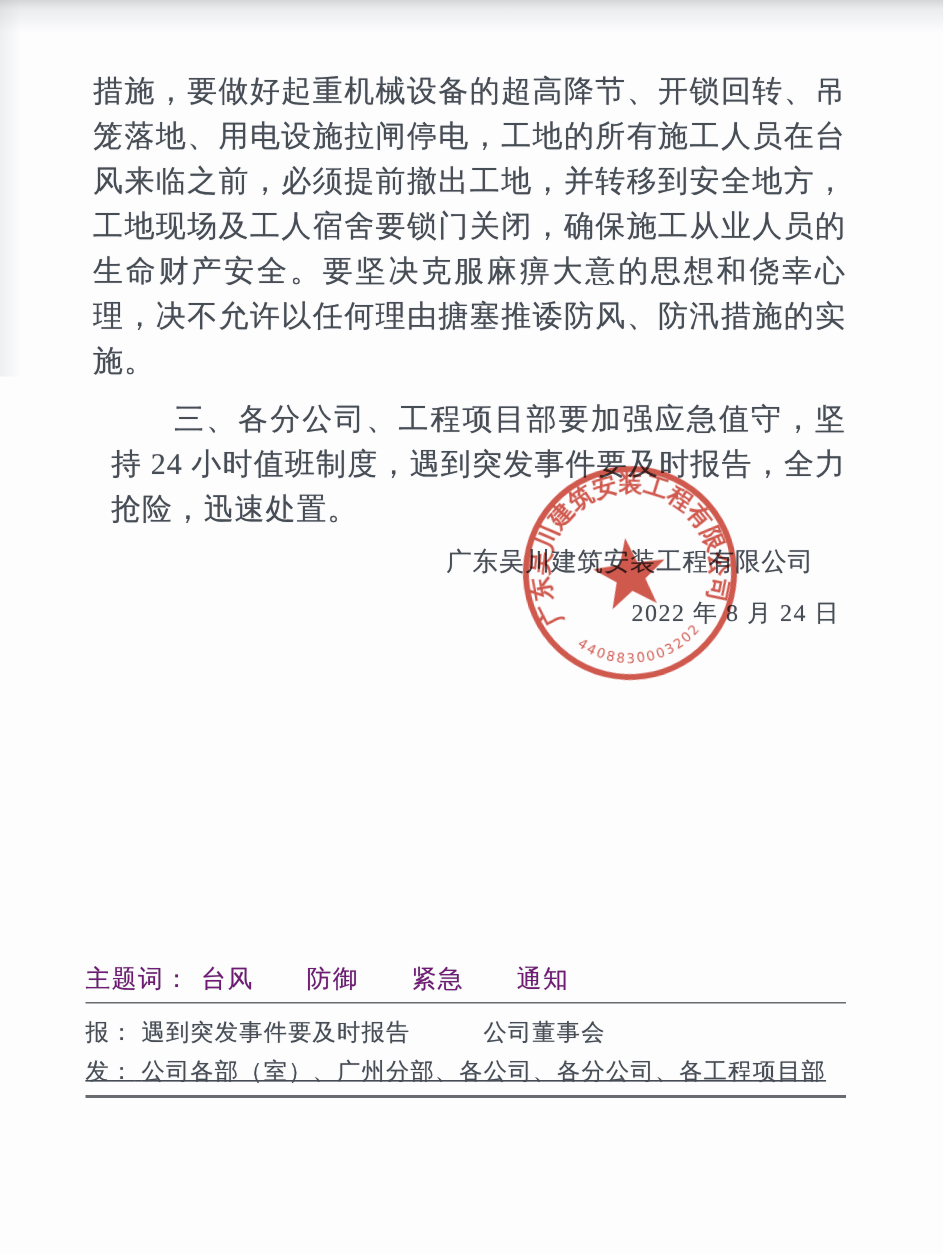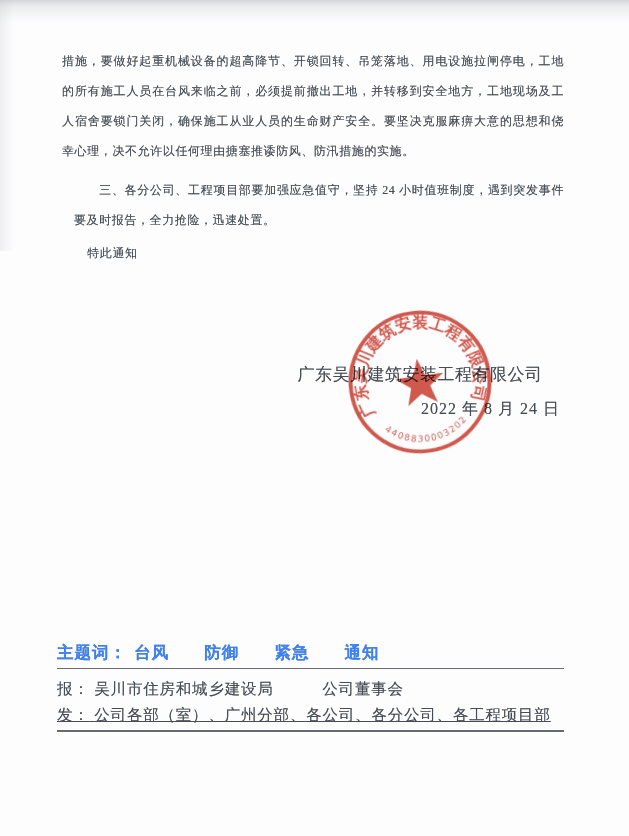--- a/index.html
+++ b/index.html
@@ -34,21 +34,21 @@
     background: linear-gradient(90deg, rgba(170,174,178,0.18), rgba(170,174,178,0));
     pointer-events: none;
   }
 
   
   .body-text {
     position: absolute;
     left: 62px;
     top: 46px;
     width: 502px;
-    font-size: 12px;
+    font-size: 20px;
     line-height: 30px;
     letter-spacing: 0.6px;
     text-align: justify;
     text-shadow: 0 0 0.6px rgba(71,77,85,0.55);
   }
   .body-text p { margin: 0; }
   .body-text p.indent { text-indent: 2.1em; }
   .body-text p.p2 { margin-top: 9px; margin-left: 12px; }
   .body-text p.p3 { margin-top: 3px; }
 
@@ -100,23 +100,23 @@
   
   .footer {
     position: absolute;
     left: 57px;
     top: 640px;
     width: 507px;
   }
   .subject-row {
     height: 25px;
     line-height: 25px;
-    font-weight: bold;
+    font-weight: normal;
     font-size: 16.5px;
-    color: #3b82f6;
+    color: #701a75;
     letter-spacing: 1px;
     text-shadow: 0 0 0.6px rgba(56,61,68,0.55);
   }
   .subject-row .term { margin-left: 30px; }
   .rule {
     border: none;
     height: 0;
     border-top: 1.6px solid rgba(78,81,86,0.85);
   }
   .rule-1 { margin-top: 3px; }
@@ -137,21 +137,20 @@
 <body>
 
 <div class="page">
 
   <div class="scan-edge-top"></div>
   <div class="scan-edge-left"></div>
 
   <div class="body-text">
     <p class="p1">措施，要做好起重机械设备的超高降节、开锁回转、吊笼落地、用电设施拉闸停电，工地的所有施工人员在台风来临之前，必须提前撤出工地，并转移到安全地方，工地现场及工人宿舍要锁门关闭，确保施工从业人员的生命财产安全。要坚决克服麻痹大意的思想和侥幸心理，决不允许以任何理由搪塞推诿防风、防汛措施的实施。</p>
     <p class="p2 indent">三、各分公司、工程项目部要加强应急值守，坚持 24 小时值班制度，遇到突发事件要及时报告，全力抢险，迅速处置。</p>
-    <p class="p3 indent">特此通知</p>
   </div>
 
   <div class="signature">
     <div class="sig-company">广东吴川建筑安装工程有限公司</div>
     <div class="sig-date">2022 年 8 月 24 日</div>
   </div>
 
   <svg class="seal" viewBox="0 0 160 160" aria-hidden="true">
     <defs>
       <path id="sealArcTop" d="M 29.8,109 A 58,58 0 1 1 130.2,109" fill="none"></path>
@@ -171,21 +170,21 @@
     <div class="subject-row">
       <span class="label">主题词：</span>
       <span class="term first" style="margin-left:2px">台风</span>
       <span class="term">防御</span>
       <span class="term">紧急</span>
       <span class="term">通知</span>
     </div>
     <div class="rule rule-1"></div>
     <div class="cc-row first">
       <span>报：</span>
-      <span>吴川市住房和城乡建设局</span>
+      <span>遇到突发事件要及时报告</span>
       <span class="cc-gap">公司董事会</span>
     </div>
     <div class="cc-row second">
       <span>发：</span>
       <span>公司各部（室）、广州分部、各公司、各分公司、各工程项目部</span>
     </div>
     <div class="rule rule-2"></div>
   </div>
 
 </div>

